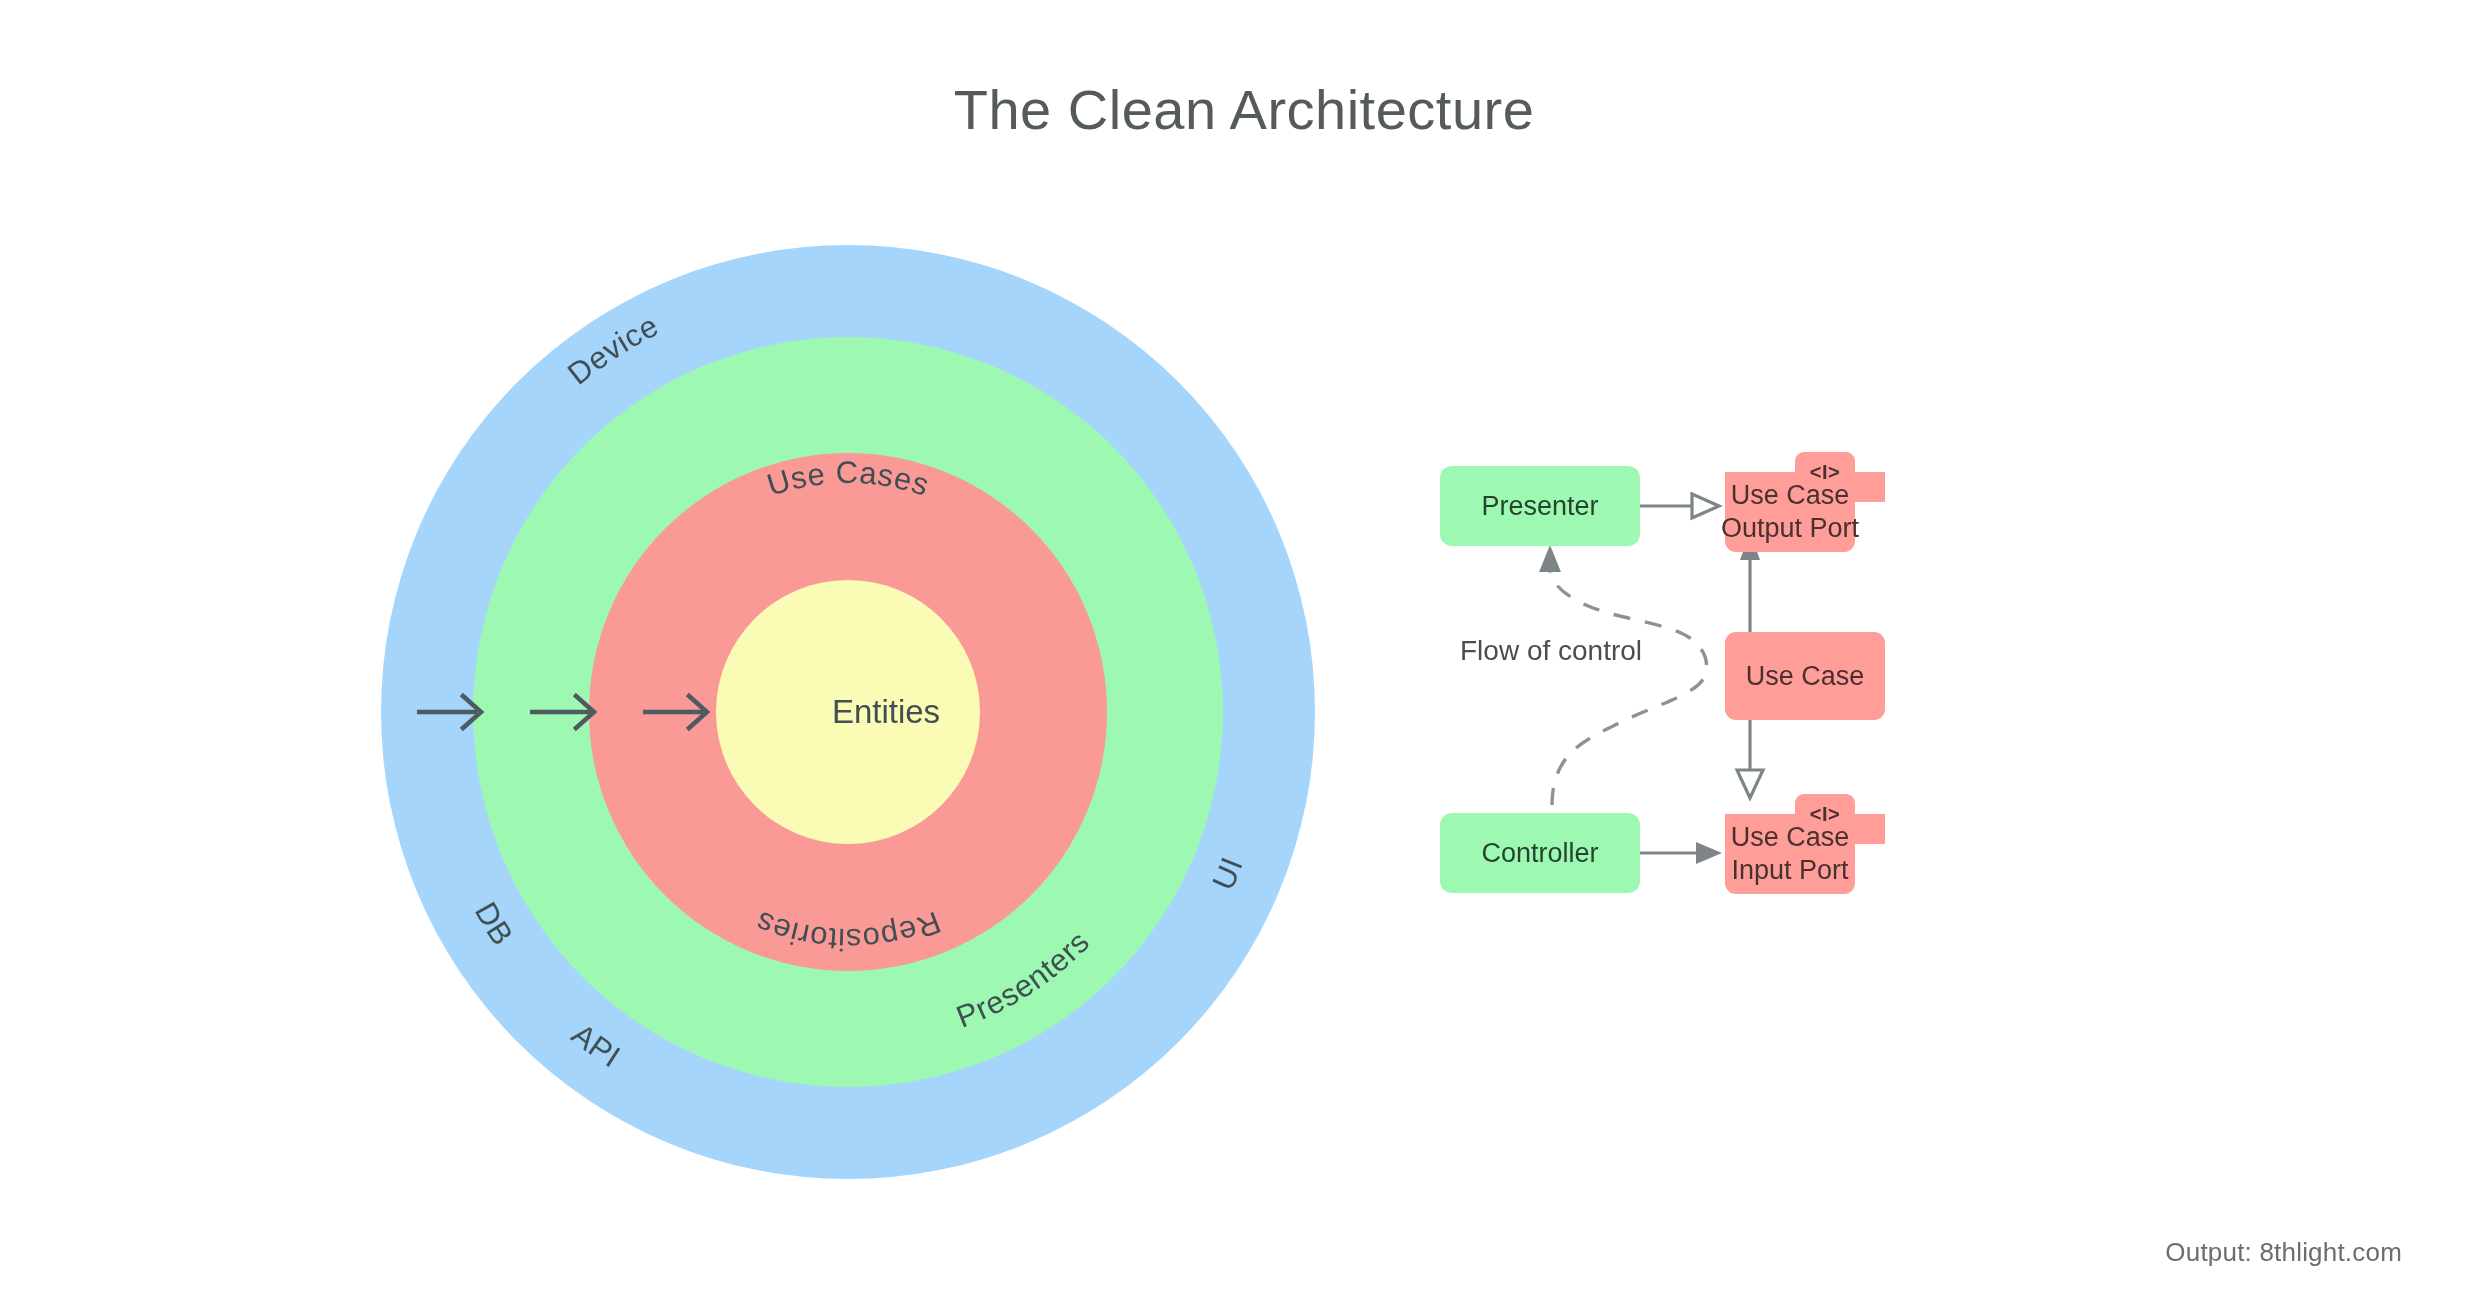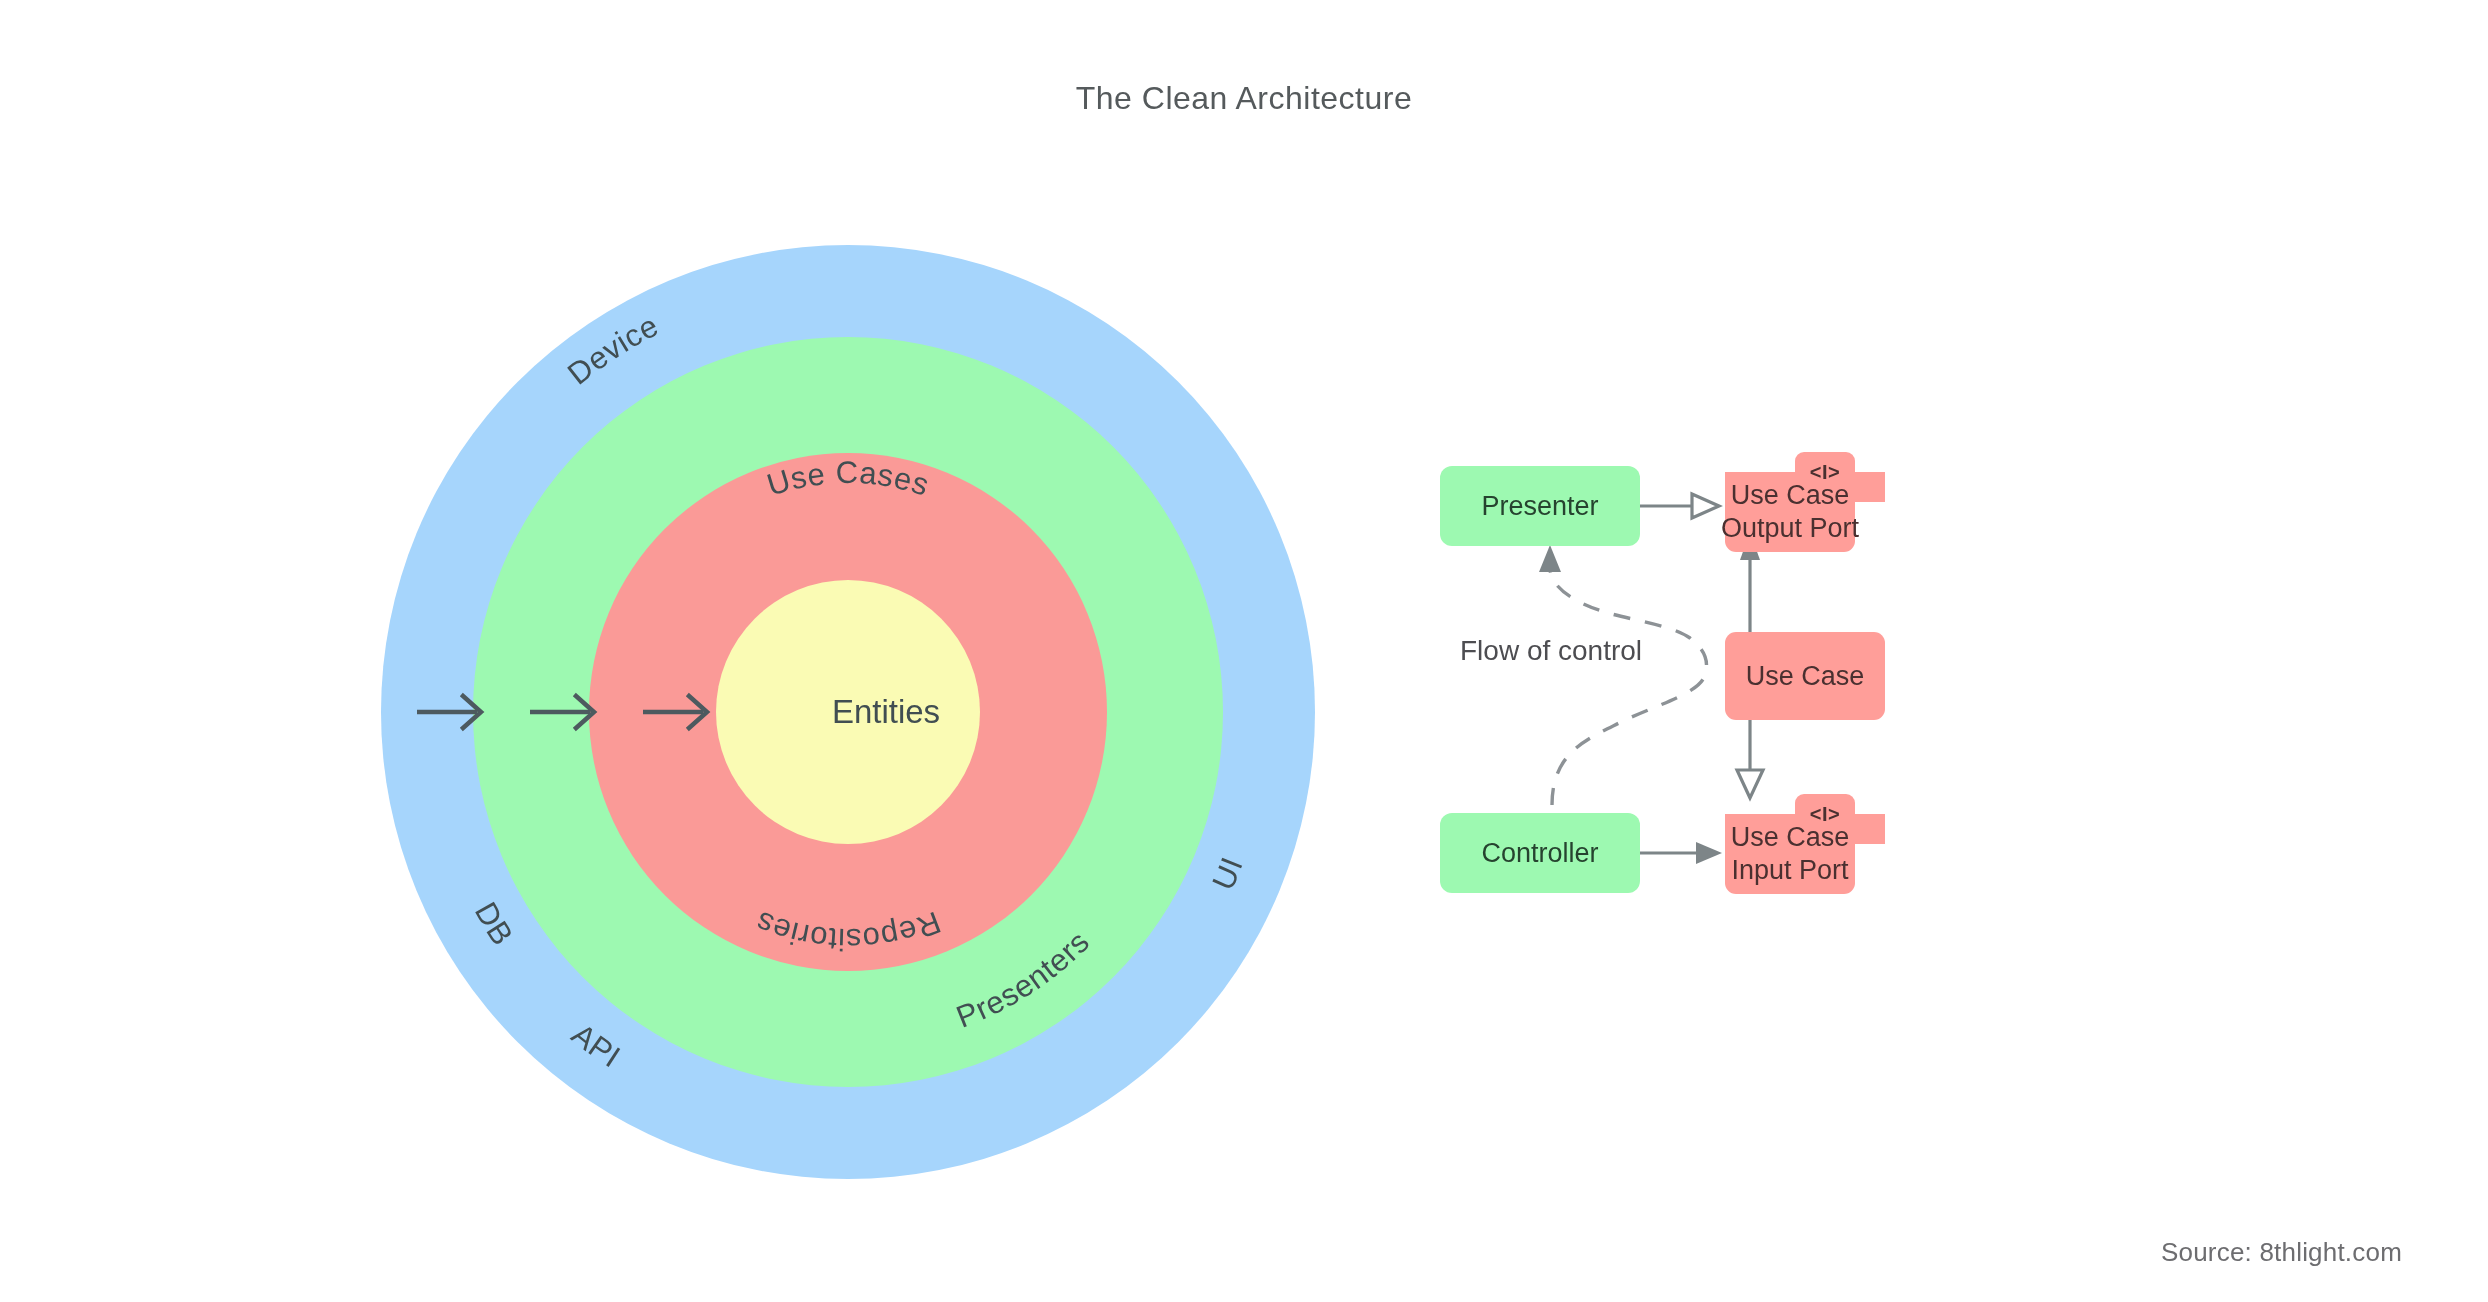--- a/index.html
+++ b/index.html
@@ -16,21 +16,21 @@
     color: #4c4c4c;
   }
 
   
   #page-title {
     position: absolute;
     left: 0;
     top: 82px;
     width: 2488px;
     text-align: center;
-    font-size: 32px;
+    font-size: 56px;
     font-weight: 400;
     letter-spacing: 0.5px;
     color: #555a5c;
     line-height: 1;
   }
 
   
   #circles-diagram {
     position: absolute;
     left: 362px;
@@ -264,13 +264,13 @@
       <rect x="285" y="394" width="160" height="30" fill="#FF9E99"></rect>
       <text class="iface-badge-text" x="385" y="401" text-anchor="middle">&lt;I&gt;</text>
       <text class="flow-box-label red" x="350" y="426" text-anchor="middle">Use Case</text>
       <text class="flow-box-label red" x="350" y="459" text-anchor="middle">Input Port</text>
     </g>
 
     <text class="flow-control-label" x="20" y="240">Flow of control</text>
   </svg>
 </div>
 
-<div id="source-credit">Source: 8thlight.com</div>
+<div id="source-credit">Output: 8thlight.com</div>
 
 </body></html>

